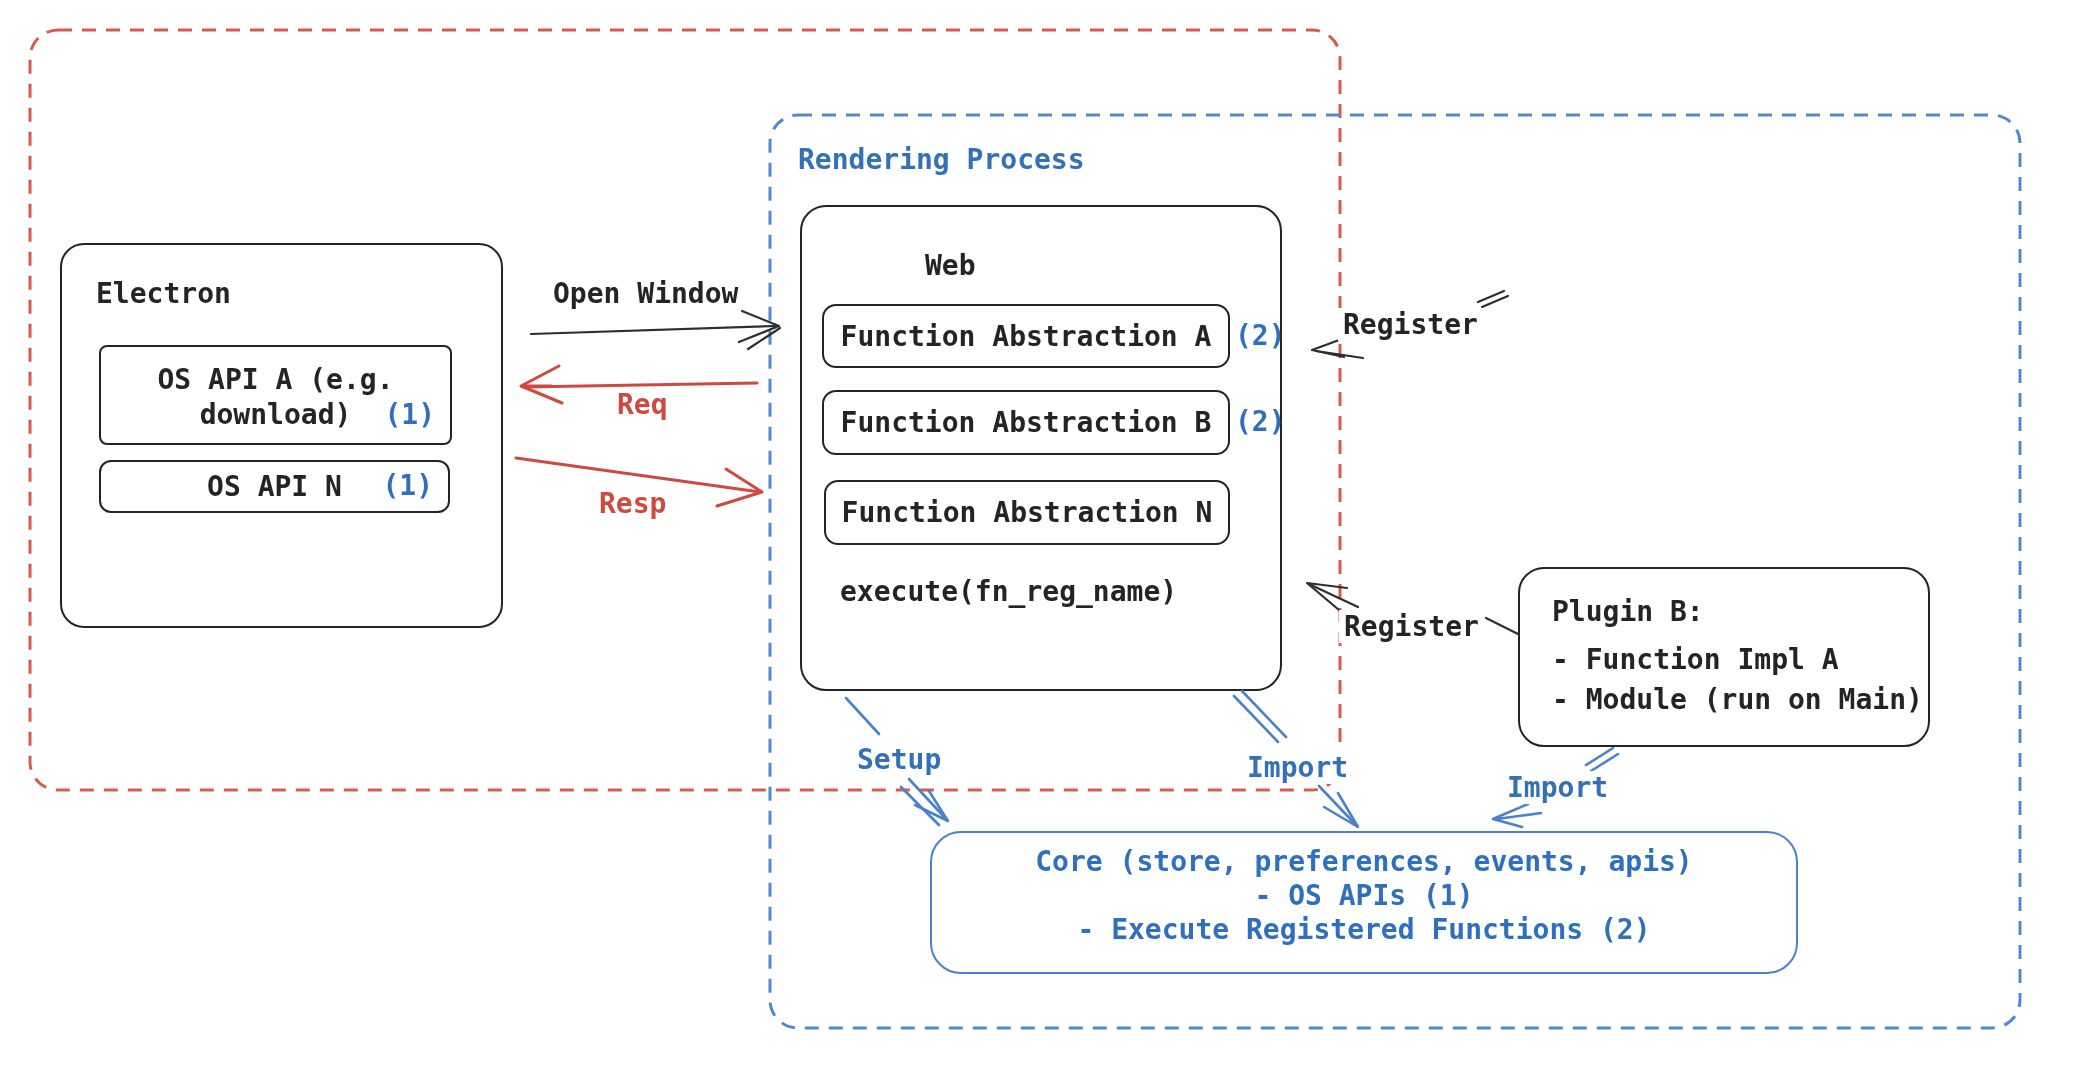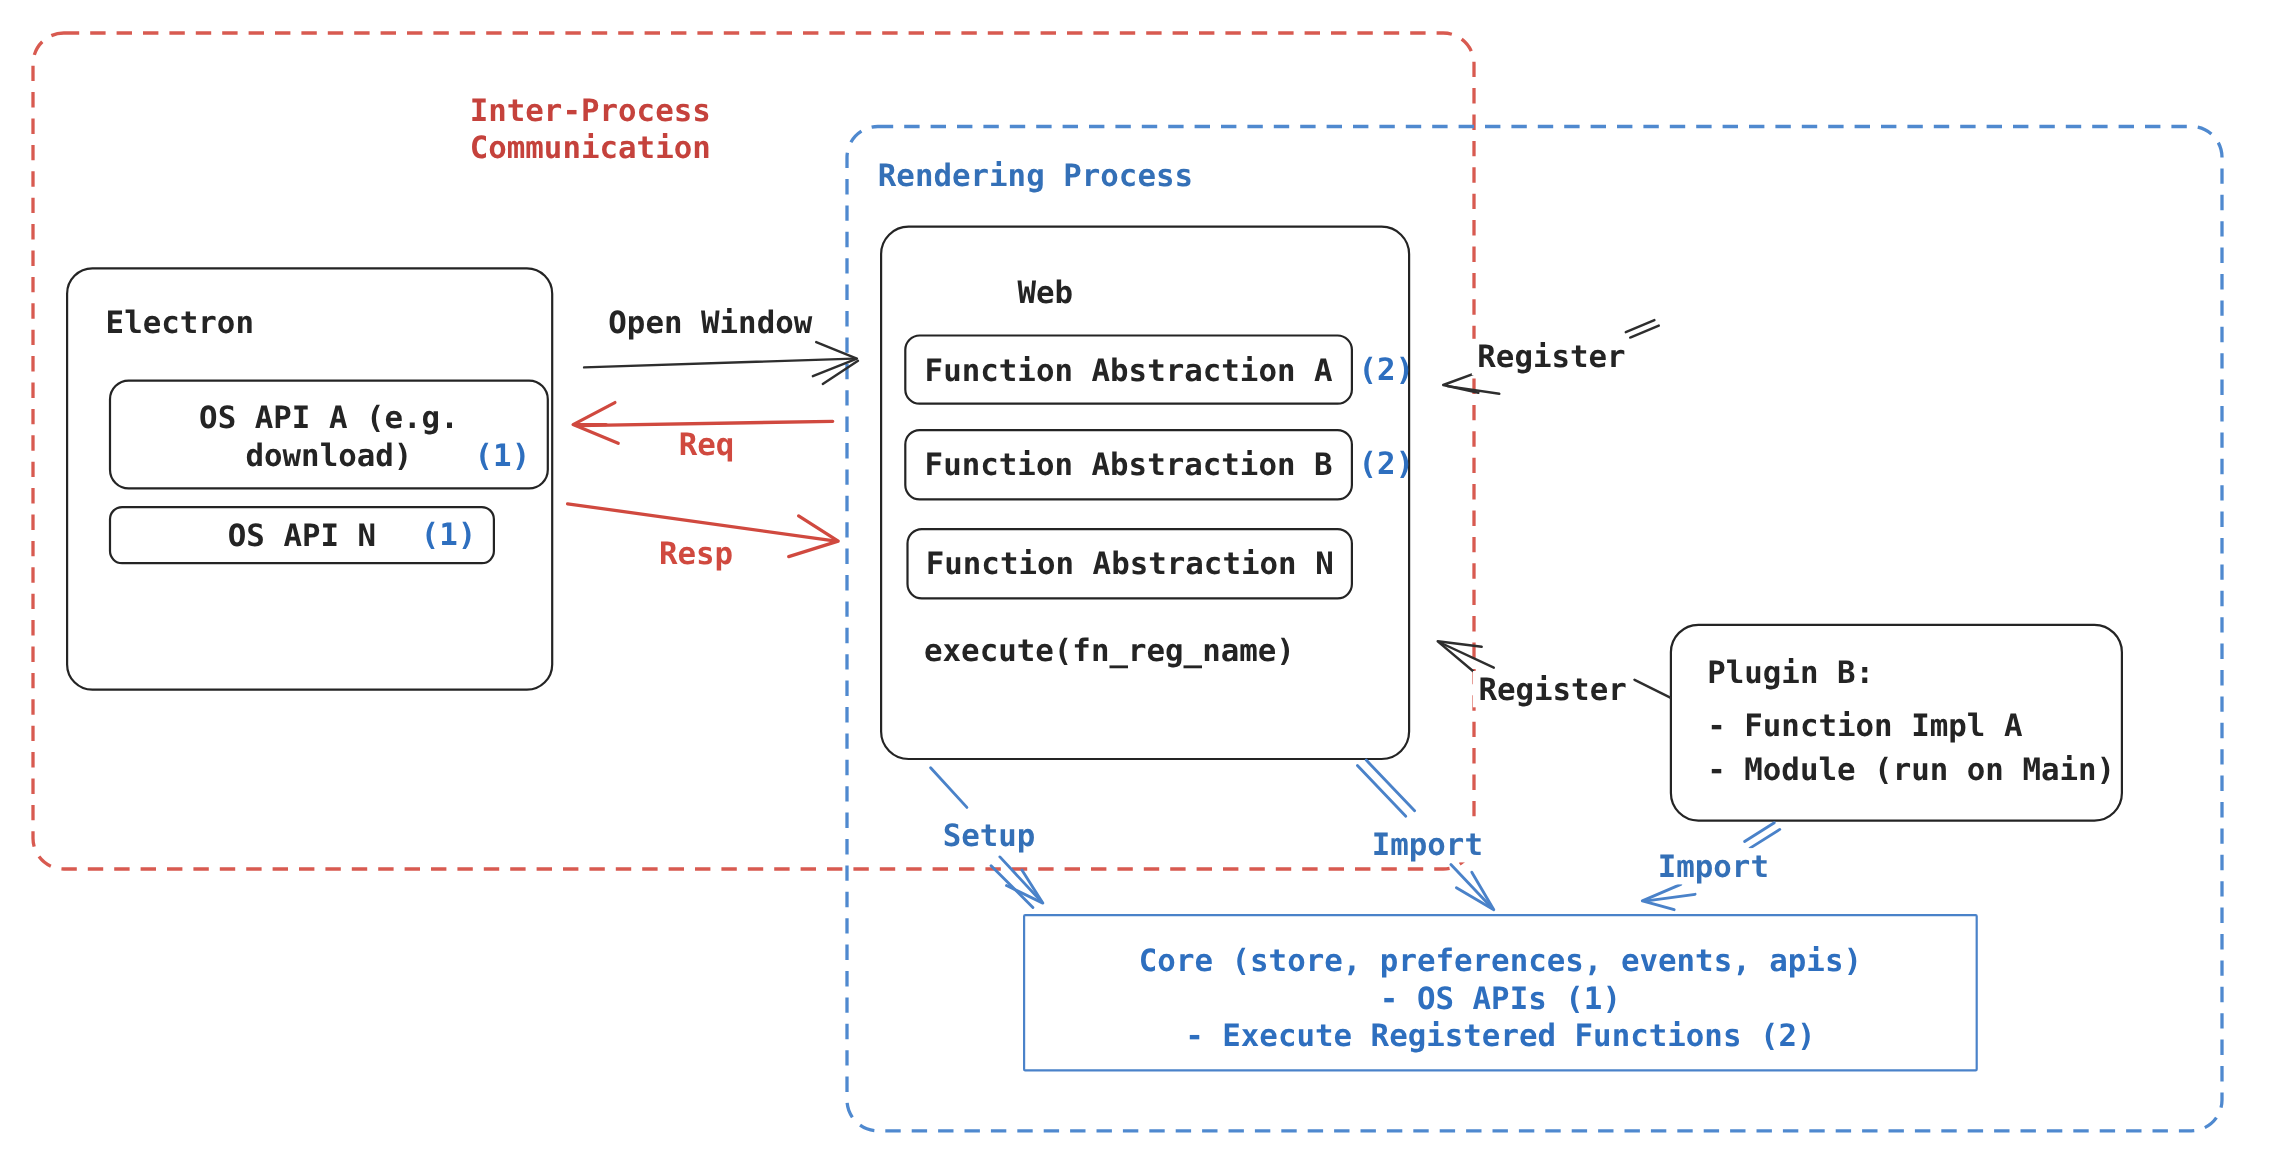--- a/index.html
+++ b/index.html
@@ -27,36 +27,36 @@
   .red-txt{color:var(--red-arrow);margin-top:24px;}
   .lbl-bg{background:#fff; padding:0 5px;}
 
   
   .dash-red{fill:none; stroke:var(--red-dash); stroke-width:3; stroke-dasharray:14 10;}
   .dash-blue{fill:none; stroke:var(--blue-dash); stroke-width:3; stroke-dasharray:14 10;}
   .ink-line{fill:none; stroke:#2e2e2e; stroke-width:2.2; stroke-linecap:round; stroke-linejoin:round;}
   .red-line{fill:none; stroke:var(--red-arrow); stroke-width:3; stroke-linecap:round; stroke-linejoin:round;}
   .blue-line{fill:none; stroke:var(--blue-arrow); stroke-width:2.6; stroke-linecap:round; stroke-linejoin:round;}
 
-  .core{border:2px solid var(--blue-arrow); border-radius:2px; color:var(--blue-text);
-        text-align:center; line-height:34px; padding-top:24px; box-sizing:border-box;}
+  .core{border:2px solid var(--blue-arrow); border-radius:31px; color:var(--blue-text);
+        text-align:center; line-height:34px; padding-top:12px; box-sizing:border-box;}
 </style>
 </head>
 <body>
 
 <div class="canvas">
 
   <svg class="layer" viewBox="0 0 2074 1066">
     <rect x="30" y="30" width="1310" height="760" rx="28" class="dash-red"></rect>
     <rect x="770" y="115" width="1250" height="913" rx="28" class="dash-blue"></rect>
   </svg>
 
   <div class="node" style="left:60px;top:243px;width:443px;height:385px;border-radius:24px;">
     <div class="abs" style="left:34px;top:32px;">Electron</div>
-    <div class="subnode" style="left:37px;top:100px;width:400px;height:100px;border-radius:18px;">
+    <div class="subnode" style="left:37px;top:100px;width:353px;height:100px;border-radius:8px;">
       <div class="abs" style="left:0;top:16px;width:100%;text-align:center;">OS API A (e.g.</div>
       <div class="abs" style="left:0;top:51px;width:100%;text-align:center;">download)</div>
       <div class="abs badge" style="right:15px;top:51px;">(1)</div>
     </div>
     <div class="subnode centered" style="left:37px;top:215px;width:351px;height:53px;border-radius:12px;">
       <span>OS API N</span>
       <div class="abs badge" style="right:15px;top:7px;">(1)</div>
     </div>
   </div>
 
@@ -138,24 +138,20 @@
     <g>
       <path class="blue-line" d="M1586 765 L1613 748"></path>
       <path class="blue-line" d="M1591 771 L1618 754"></path>
       <path class="blue-line" d="M1528 804 L1493 819 L1522 827"></path>
       <path class="blue-line" d="M1541 813 L1497 819"></path>
     </g>
   </svg>
 
   <div class="layer">
 
-    <div class="abs red-title" style="left:427px;top:84px;">
-      <div>Inter-Process</div>
-      <div>Communication</div>
-    </div>
 
     <div class="abs blue-title" style="left:798px;top:143px;">Rendering Process</div>
 
     <div class="abs" style="left:553px;top:277px;">Open Window</div>
 
     <div class="abs red-txt lbl-bg" style="left:612px;top:364px;">Req</div>
 
     <div class="abs red-txt lbl-bg" style="left:594px;top:463px;">Resp</div>
 
     <div class="abs lbl-bg" style="left:1338px;top:308px;">Register</div>

